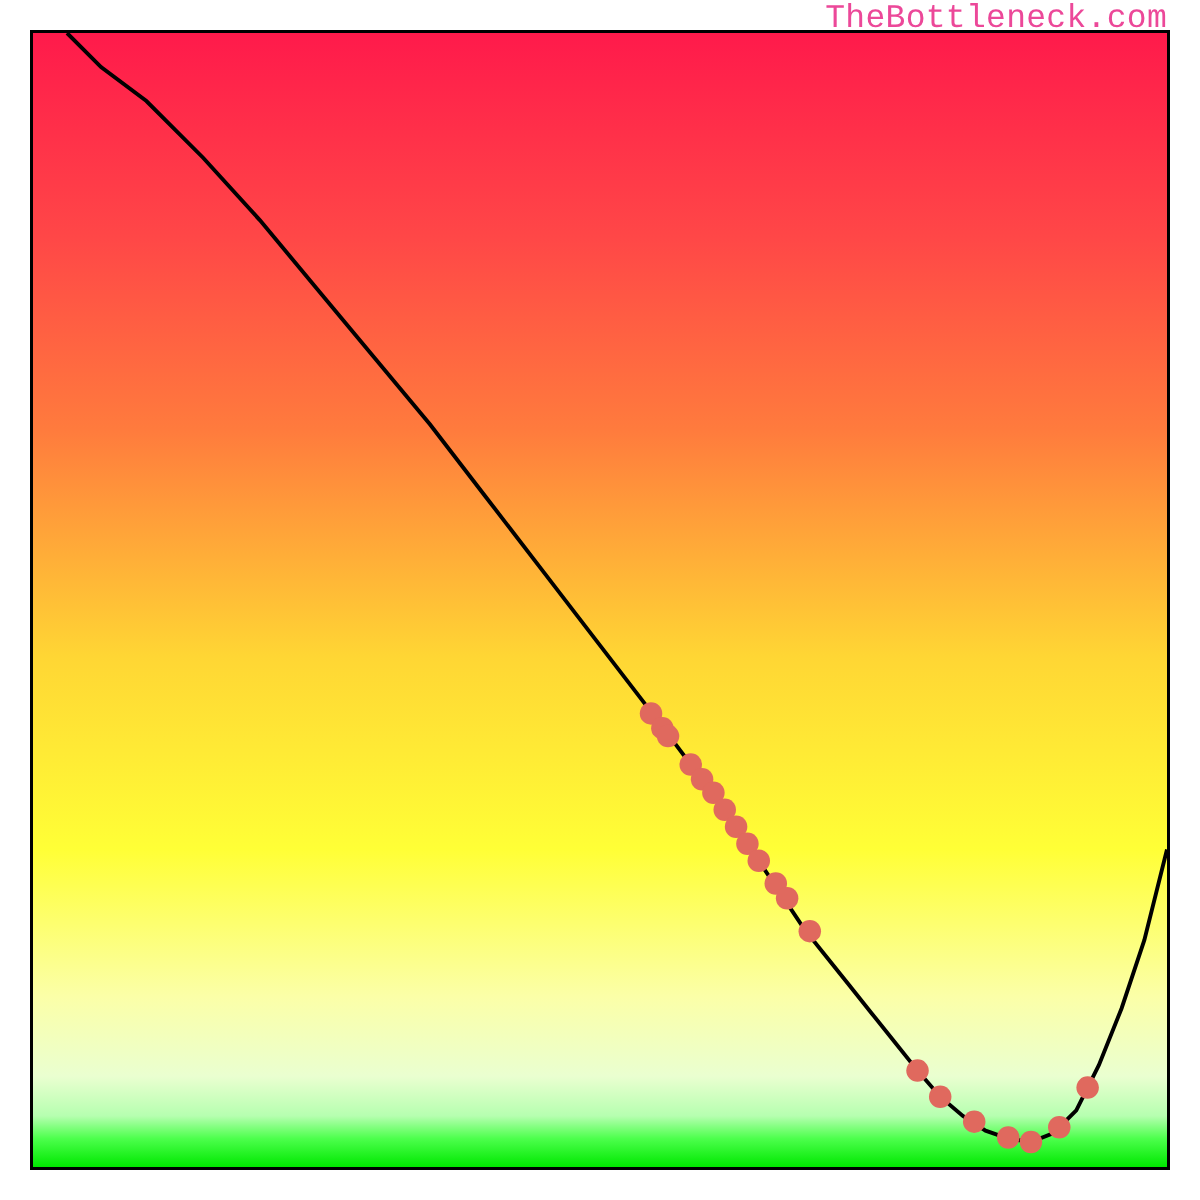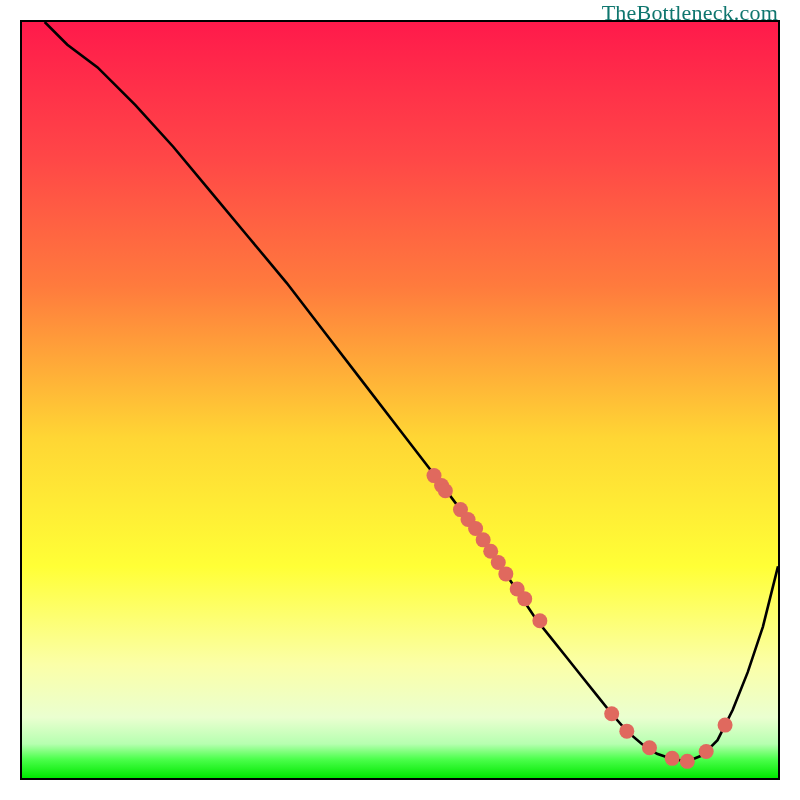--- a/index.html
+++ b/index.html
@@ -32,23 +32,23 @@
     top: 0;
     width: 100%;
     height: 100%;
   }
   .watermark {
     position: absolute;
     top: 0px;
     right: 22px;
     font-size: 22px;
     font-weight: 500;
-    color: #0f766e;
+    color: #ec4899;
     letter-spacing: 0.2px;
-    font-family: Liberation Serif, serif;
+    font-family: Liberation Mono, monospace;
     z-index: 3;
   }
   .svg-layer {
     position: absolute;
     left: 0;
     top: 0;
     width: 100%;
     height: 100%;
     z-index: 2;
   }

